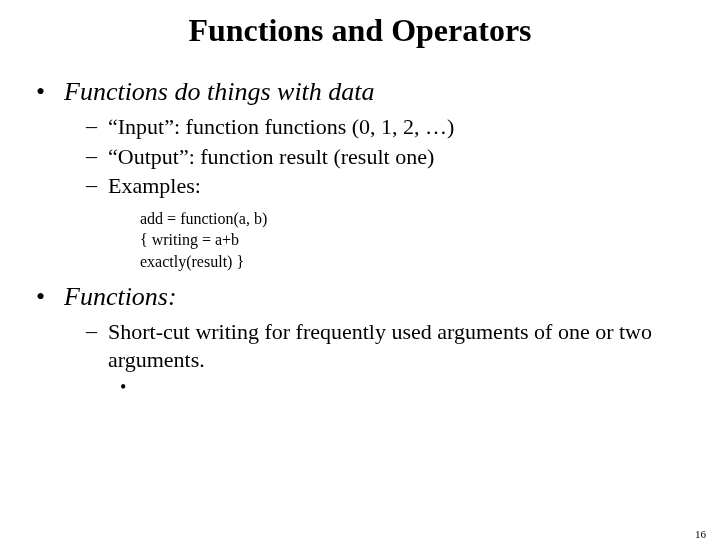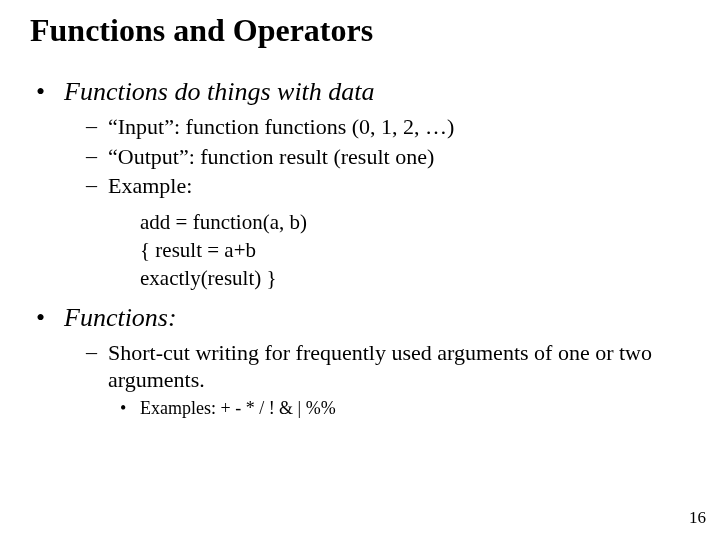--- a/index.html
+++ b/index.html
@@ -6,21 +6,21 @@
   body {
     width: 720px;
     height: 540px;
     background: #ffffff;
     font-family: "Times New Roman", Times, serif;
     color: #000;
     position: relative;
     padding: 10px 30px 0 30px;
   }
   .title {
-    text-align: left;
+    text-align: center;
     font-size: 32px;
     font-weight: bold;
     margin-bottom: 28px;
     margin-top: 2px;
   }
   .level1 {
     font-size: 26px;
     margin-left: 6px;
     margin-bottom: 6px;
     display: flex;
@@ -41,41 +41,41 @@
   }
   .level2 .dash {
     width: 22px;
     flex-shrink: 0;
   }
   .level2 .text {
     flex: 1;
     line-height: 1.25;
   }
   .code {
-    font-size: 21px;
+    font-size: 16px;
     margin-left: 110px;
     line-height: 1.35;
     margin-top: 8px;
     margin-bottom: 10px;
   }
   .level3 {
     font-size: 18px;
     margin-left: 90px;
     margin-top: 4px;
     display: flex;
   }
   .level3 .bullet {
     width: 20px;
     flex-shrink: 0;
   }
   .pagenum {
     position: absolute;
-    bottom: 12px;
+    bottom: 0;
     right: 14px;
-    font-size: 17px;
+    font-size: 11px;
     font-family: Liberation Serif, serif;
   }
 </style>
 </head>
 <body>
 
 <div class="title">Functions and Operators</div>
 
 <div class="level1">
   <span class="bullet">•</span>
@@ -85,37 +85,36 @@
 <div class="level2">
   <span class="dash">–</span>
   <span class="text">“Input”: function functions (0, 1, 2, …)</span>
 </div>
 <div class="level2">
   <span class="dash">–</span>
   <span class="text">“Output”: function result (result one)</span>
 </div>
 <div class="level2">
   <span class="dash">–</span>
-  <span class="text">Example:</span>
+  <span class="text">Examples:</span>
 </div>
 
 <div class="code">
   <div>add = function(a, b)</div>
-  <div>{ result = a+b</div>
+  <div>{ writing = a+b</div>
   <div>exactly(result) }</div>
 </div>
 
 <div class="level1">
   <span class="bullet">•</span>
   <span class="text">Functions:</span>
 </div>
 
 <div class="level2">
   <span class="dash">–</span>
   <span class="text">Short-cut writing for frequently used arguments of one or two arguments.</span>
 </div>
 
 <div class="level3">
   <span class="bullet">•</span>
-  <span class="text">Examples: + - * / ! &amp; | %%</span>
 </div>
 
 <div class="pagenum">16</div>
 
 </body></html>

